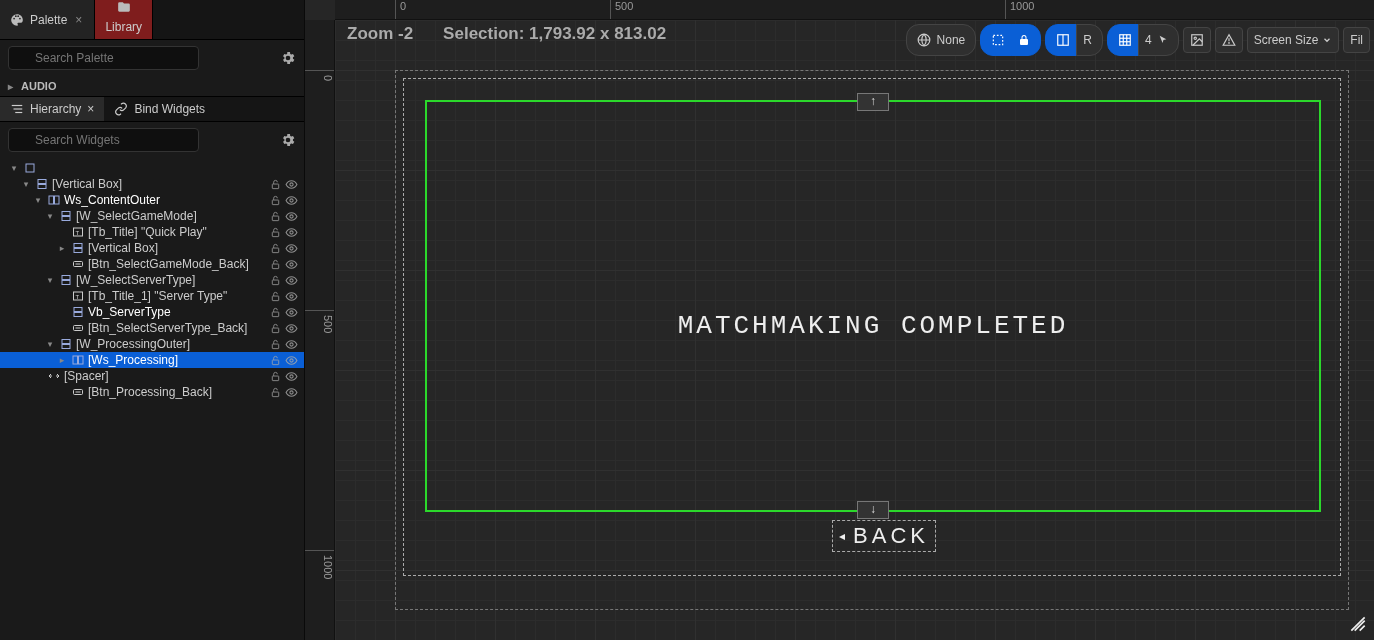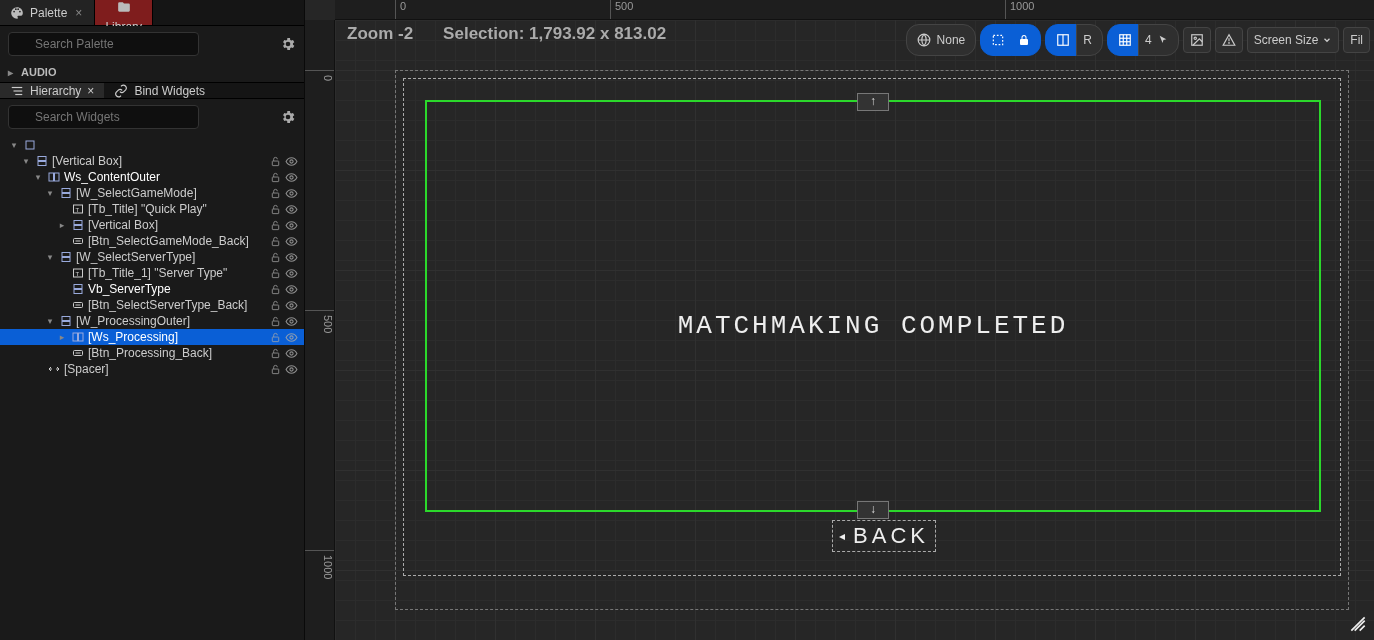--- a/index.html
+++ b/index.html
@@ -1,30 +1,30 @@
 <!DOCTYPE html>
 <html><head>
 <meta charset="utf-8">
 <style>
 * { margin: 0; padding: 0; box-sizing: border-box; font-family: "Segoe UI", Arial, sans-serif; }
 body { background: #1a1a1a; color: #ccc; font-size: 12px; width: 1374px; height: 640px; overflow: hidden; display: flex; }
 .sidebar { width: 305px; background: #1a1a1a; display: flex; flex-direction: column; border-right: 1px solid #0a0a0a; }
-.tabs { display: flex; background: #151515; border-bottom: 1px solid #000; height: 26px; align-items: stretch; }
+.tabs { display: flex; background: #151515; border-bottom: 1px solid #000; height: 40px; align-items: stretch; }
 .tab { display: flex; align-items: center; gap: 6px; padding: 0 10px; background: #2a2a2a; border-right: 1px solid #000; cursor: pointer; }
 .tab.active { background: #232323; }
 .tab .close { color: #888; font-size: 12px; padding: 0 2px; cursor: pointer; }
 .tab-icon { width: 14px; height: 14px; display: inline-flex; align-items: center; justify-content: center; }
 .search-row { display: flex; align-items: center; padding: 6px 8px; background: #1a1a1a; gap: 6px; }
 .search-box { flex: 1; background: #0f0f0f; border: 1px solid #333; border-radius: 4px; padding: 4px 8px 4px 26px; color: #ccc; font-size: 12px; position: relative; height: 24px; }
 .search-wrap { position: relative; flex: 1; }
 .search-wrap .mag { position: absolute; left: 7px; top: 5px; pointer-events: none; }
 .gear { color: #999; cursor: pointer; }
 .section-header { padding: 4px 8px; font-size: 11px; font-weight: bold; color: #bbb; display: flex; align-items: center; gap: 4px; cursor: pointer; }
 .arrow-right::before { content: "▸"; color: #888; font-size: 10px; margin-right: 4px; }
-.sub-tabs { display: flex; background: #151515; border-bottom: 1px solid #000; border-top: 1px solid #000; height: 17px; align-items: stretch; }
+.sub-tabs { display: flex; background: #151515; border-bottom: 1px solid #000; border-top: 1px solid #000; height: 26px; align-items: stretch; }
 .sub-tab { display: flex; align-items: center; gap: 6px; padding: 0 10px; cursor: pointer; }
 .sub-tab.active { background: #2a2a2a; }
 .tree { flex: 1; overflow-y: auto; padding: 2px 0; }
 .tree-row { display: flex; align-items: center; height: 16px; padding: 0 4px; cursor: pointer; white-space: nowrap; position: relative; }
 .tree-row.selected { background: #0a5fd6; color: #fff; }
 .tree-toggle { width: 12px; text-align: center; color: #888; font-size: 9px; cursor: pointer; flex-shrink: 0; }
 .tree-indent { flex-shrink: 0; }
 .tree-ico { width: 14px; height: 14px; margin: 0 3px; flex-shrink: 0; display: inline-flex; align-items: center; justify-content: center; font-size: 9px; }
 .tree-label { flex: 1; overflow: hidden; text-overflow: ellipsis; font-size: 12px; }
 .tree-label b { font-weight: normal; color: #fff; text-align: center; }
@@ -458,56 +458,56 @@
           </span>
           <span>
             <svg width="13" height="13" viewBox="0 0 24 24" fill="none" stroke="currentColor" stroke-width="2">
               <path d="M2 12s3.5-7 10-7 10 7 10 7-3.5 7-10 7S2 12 2 12z"></path>
               <circle cx="12" cy="12" r="3"></circle>
             </svg>
           </span>
         </span>
       </div>
       <div class="tree-row">
-        <span class="tree-indent" style="width: 52px;"></span>
-        <span class="tree-toggle"></span>
-        <span class="tree-ico">
-          <svg width="12" height="12" viewBox="0 0 24 24" fill="none" stroke="#ccc" stroke-width="2">
-            <rect x="3" y="7" width="18" height="10" rx="2"></rect>
-            <line x1="7" y1="12" x2="17" y2="12"></line>
-          </svg>
-        </span>
-        <span class="tree-label">[Btn_Processing_Back]</span>
-        <span class="tree-ctrls">
-          <span>
-            <svg width="11" height="11" viewBox="0 0 24 24" fill="none" stroke="currentColor" stroke-width="2">
-              <rect x="5" y="11" width="14" height="10" rx="1"></rect>
-              <path d="M8 11V7a4 4 0 018 0"></path>
-            </svg>
-          </span>
-          <span>
-            <svg width="13" height="13" viewBox="0 0 24 24" fill="none" stroke="currentColor" stroke-width="2">
-              <path d="M2 12s3.5-7 10-7 10 7 10 7-3.5 7-10 7S2 12 2 12z"></path>
-              <circle cx="12" cy="12" r="3"></circle>
-            </svg>
-          </span>
-        </span>
-      </div>
-      <div class="tree-row">
         <span class="tree-indent" style="width: 28px;"></span>
         <span class="tree-toggle"></span>
         <span class="tree-ico">
           <svg width="12" height="12" viewBox="0 0 24 24" fill="none" stroke="#ccc" stroke-width="2">
             <line x1="4" y1="12" x2="8" y2="12"></line>
             <line x1="16" y1="12" x2="20" y2="12"></line>
             <polyline points="6 8 2 12 6 16"></polyline>
             <polyline points="18 8 22 12 18 16"></polyline>
           </svg>
         </span>
         <span class="tree-label">[Spacer]</span>
+        <span class="tree-ctrls">
+          <span>
+            <svg width="11" height="11" viewBox="0 0 24 24" fill="none" stroke="currentColor" stroke-width="2">
+              <rect x="5" y="11" width="14" height="10" rx="1"></rect>
+              <path d="M8 11V7a4 4 0 018 0"></path>
+            </svg>
+          </span>
+          <span>
+            <svg width="13" height="13" viewBox="0 0 24 24" fill="none" stroke="currentColor" stroke-width="2">
+              <path d="M2 12s3.5-7 10-7 10 7 10 7-3.5 7-10 7S2 12 2 12z"></path>
+              <circle cx="12" cy="12" r="3"></circle>
+            </svg>
+          </span>
+        </span>
+      </div>
+      <div class="tree-row">
+        <span class="tree-indent" style="width: 52px;"></span>
+        <span class="tree-toggle"></span>
+        <span class="tree-ico">
+          <svg width="12" height="12" viewBox="0 0 24 24" fill="none" stroke="#ccc" stroke-width="2">
+            <rect x="3" y="7" width="18" height="10" rx="2"></rect>
+            <line x1="7" y1="12" x2="17" y2="12"></line>
+          </svg>
+        </span>
+        <span class="tree-label">[Btn_Processing_Back]</span>
         <span class="tree-ctrls">
           <span>
             <svg width="11" height="11" viewBox="0 0 24 24" fill="none" stroke="currentColor" stroke-width="2">
               <rect x="5" y="11" width="14" height="10" rx="1"></rect>
               <path d="M8 11V7a4 4 0 018 0"></path>
             </svg>
           </span>
           <span>
             <svg width="13" height="13" viewBox="0 0 24 24" fill="none" stroke="currentColor" stroke-width="2">
               <path d="M2 12s3.5-7 10-7 10 7 10 7-3.5 7-10 7S2 12 2 12z"></path>

